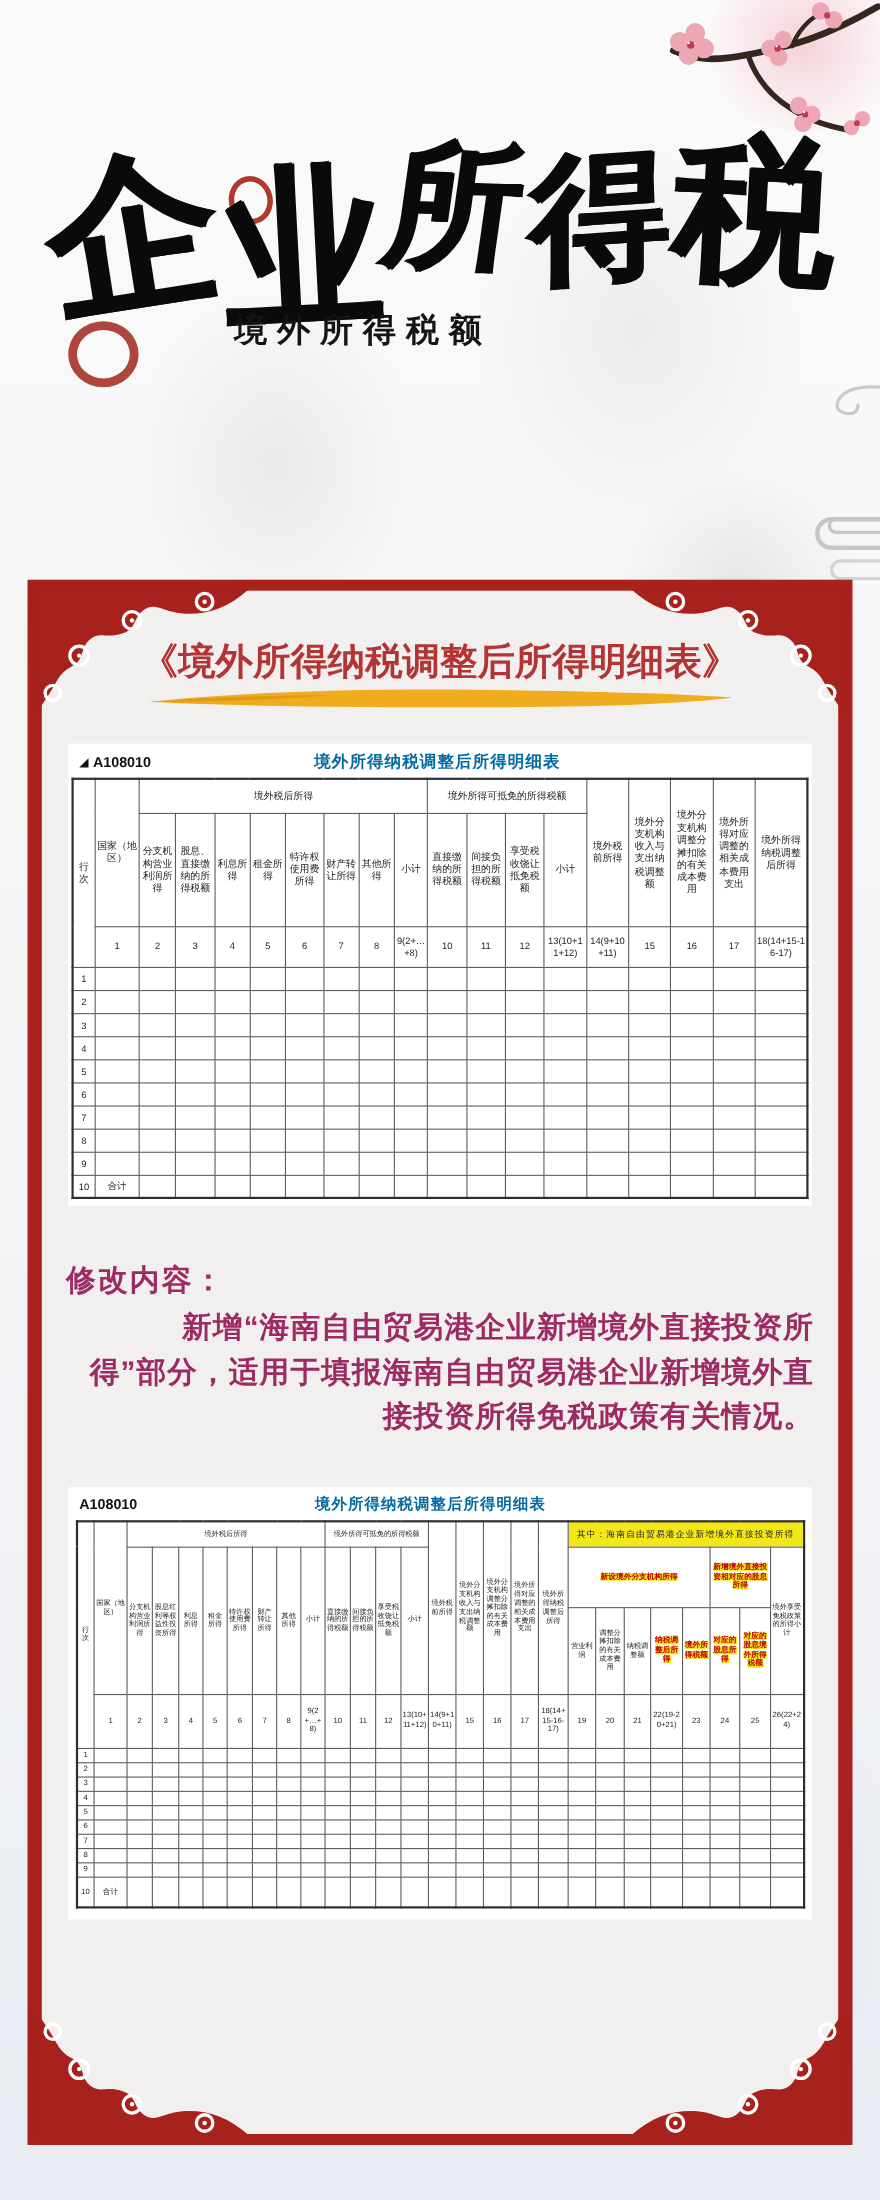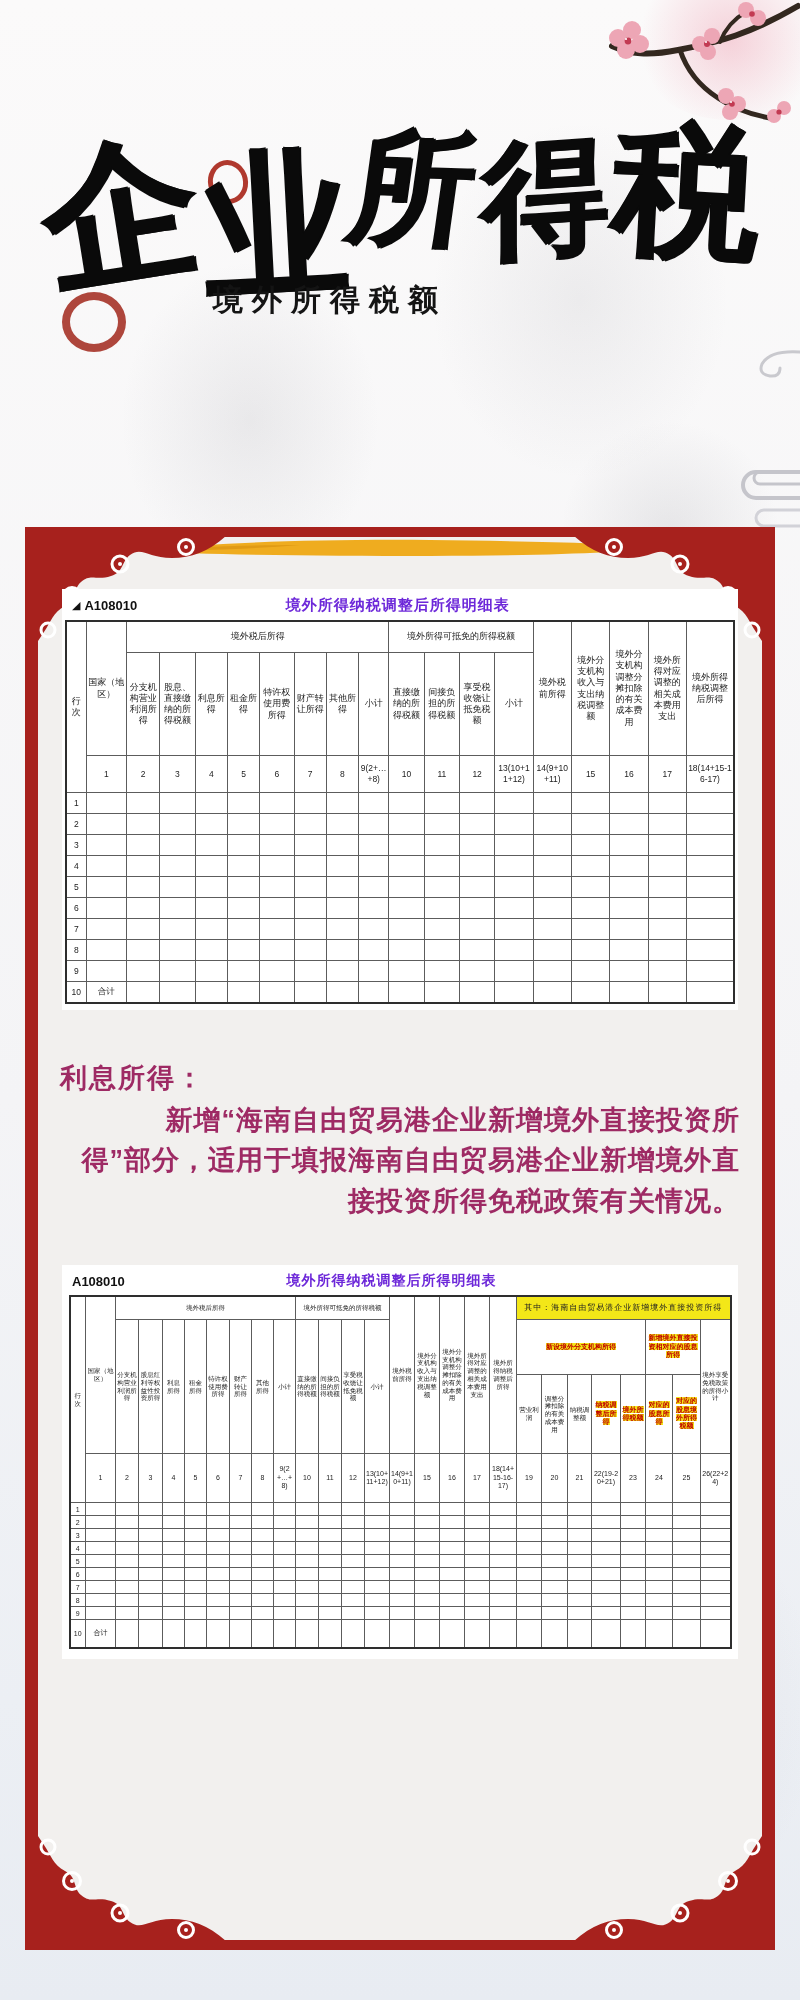--- a/index.html
+++ b/index.html
@@ -54,21 +54,21 @@
                   font-family:"Liberation Serif","DejaVu Serif",serif;
                   font-weight:bold;color:#b23434;font-size:38px;line-height:1.2;z-index:5;}
   .brush{display:block;margin:0 auto;position:relative;top:-2px;z-index:4;}
 
   
   .panel{position:relative;width:676px;margin:28px auto 0;background:#ffffff;padding:4px 0 6px;z-index:5;}
   .panel2{margin-top:44px;padding-bottom:10px;}
   .caption{display:flex;align-items:center;padding:3px 10px 5px;}
   .cap-code{font-weight:bold;font-size:13px;color:#111;white-space:nowrap;}
   .cap-marker{font-size:11px;margin-right:4px;color:#111;}
-  .cap-title{flex:1;text-align:center;font-weight:bold;font-size:15px;color:#6d28d9;letter-spacing:1px;}
+  .cap-title{flex:1;text-align:center;font-weight:bold;font-size:15px;color:#0369a1;letter-spacing:1px;}
   .cap-spacer{width:70px;}
   .panel2 .cap-title{font-size:14px;}
   .tbl-wrap{display:flex;justify-content:center;}
 
   table.ftable{border-collapse:collapse;table-layout:fixed;background:#fff;border:2px solid #2e2e2e;}
   table.ftable th,table.ftable td{border:1px solid #5c5c5c;text-align:center;vertical-align:middle;
        font-weight:normal;color:#222;padding:0 1px;word-break:break-all;}
   table.t1{width:670px;}
   table.t2{width:658px;}
   .t1 th{font-size:9px;line-height:1.25;}
@@ -157,20 +157,21 @@
     <span class="hc2">业</span>
     <span class="hc3">所</span>
     <span class="hc4">得</span>
     <span class="hc5">税</span>
   </div>
   <div class="subtitle">境外所得税额</div>
 
   <div class="frame">
     <div class="frame-inner">
 
+      <div class="frame-heading">《境外所得纳税调整后所得明细表》</div>
       <svg class="brush" width="540" height="24" viewBox="0 0 540 24">
         <path d="M6 16 C80 8 180 4 300 5 C390 6 480 8 536 12 C500 17 420 21 300 21 C190 21 80 20 6 16 Z" fill="#efac1f"></path>
         <path d="M6 16 C60 12 120 10 170 10 C120 14 70 16 6 16 Z" fill="#e09a14"></path>
       </svg>
 
       <div class="panel">
         <div class="caption">
           <span class="cap-marker">◢</span>
           <span class="cap-code">A108010</span>
           <span class="cap-title">境外所得纳税调整后所得明细表</span>
@@ -456,21 +457,21 @@
                   <td></td>
                   <td></td>
                   <td></td>
                 </tr>
               </tbody>
             </table>
           </div>
       </div>
 
       <div class="notes">
-        <div class="notes-heading">利息所得：</div>
+        <div class="notes-heading">修改内容：</div>
         <div class="notes-body">新增“海南自由贸易港企业新增境外直接投资所得”部分，适用于填报海南自由贸易港企业新增境外直接投资所得免税政策有关情况。</div>
       </div>
 
       <div class="panel panel2">
         <div class="caption">
           <span class="cap-code">A108010</span>
           <span class="cap-title">境外所得纳税调整后所得明细表</span>
           <span class="cap-spacer"></span>
         </div>
         <div class="tbl-wrap">

